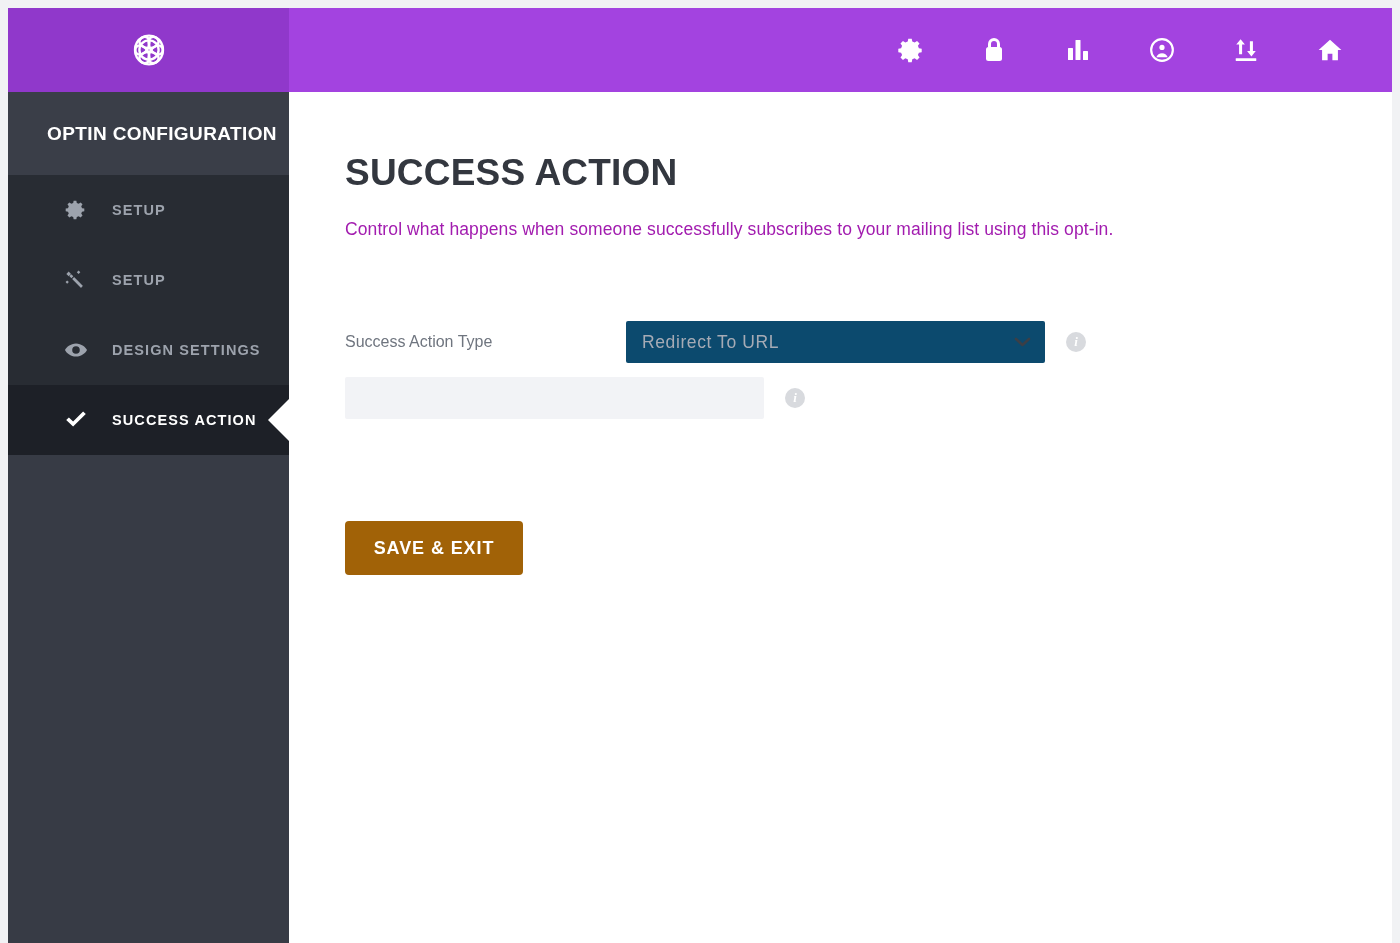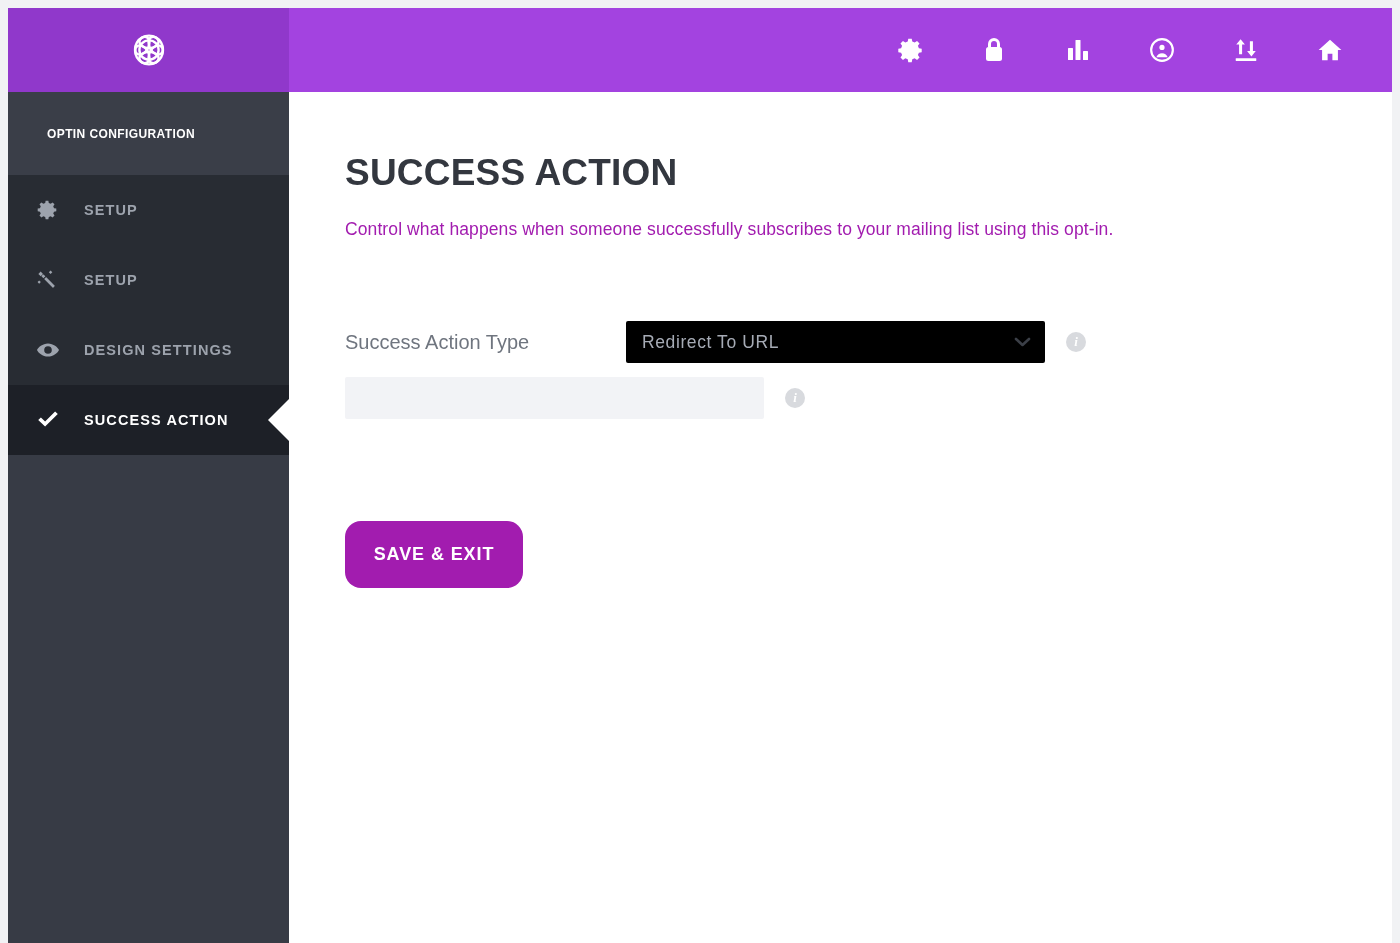--- a/index.html
+++ b/index.html
@@ -70,31 +70,31 @@
     background: #373b45;
     overflow: hidden;
   }
   .sidebar-title {
     height: 83px;
     background: #3a3e48;
     display: flex;
     align-items: center;
     padding-left: 39px;
     color: #ffffff;
-    font-size: 12px;
+    font-size: 19px;
     font-weight: bold;
     letter-spacing: 0.4px;
   }
   .menu { background: #282c33; }
   .menu-item {
     position: relative;
     height: 70px;
     display: flex;
     align-items: center;
-    padding-left: 28px;
+    padding-left: 56px;
     cursor: pointer;
     color: #9da3ad;
     font-size: 14.5px;
     font-weight: bold;
     letter-spacing: 1.1px;
   }
   .menu-item .mi-icon {
     width: 36px;
     display: flex;
     align-items: center;
@@ -147,33 +147,33 @@
 
   .form { margin-top: 74px; }
   .form-row {
     display: flex;
     align-items: center;
     height: 56px;
   }
   .form-label {
     width: 281px;
     flex: 0 0 281px;
-    font-size: 20px;
+    font-size: 16px;
     color: #6f757f;
   }
   .field-wrap {
     position: relative;
     width: 419px;
     flex: 0 0 419px;
   }
   .select-box {
     position: relative;
     width: 419px;
     height: 42px;
-    background: #000000;
+    background: #0c4a6e;
     border: none;
     border-radius: 2px;
     display: flex;
     align-items: center;
     padding: 0 16px;
     font-size: 17.5px;
     color: #a6abb5;
     letter-spacing: 0.6px;
     cursor: pointer;
   }
@@ -211,24 +211,24 @@
     justify-content: center;
     margin-left: 21px;
     font-family: "Liberation Serif", serif;
     cursor: pointer;
     flex: 0 0 20px;
   }
 
   .save-btn {
     margin-top: 95px;
     width: 178px;
-    height: 67px;
-    background: #a21caf;
+    height: 54px;
+    background: #a16207;
     border: none;
-    border-radius: 16px;
+    border-radius: 4px;
     color: #ffffff;
     font-size: 18px;
     font-weight: bold;
     letter-spacing: 0.9px;
     font-family: "Liberation Sans", sans-serif;
     cursor: pointer;
   }
 </style>
 </head>
 <body>

